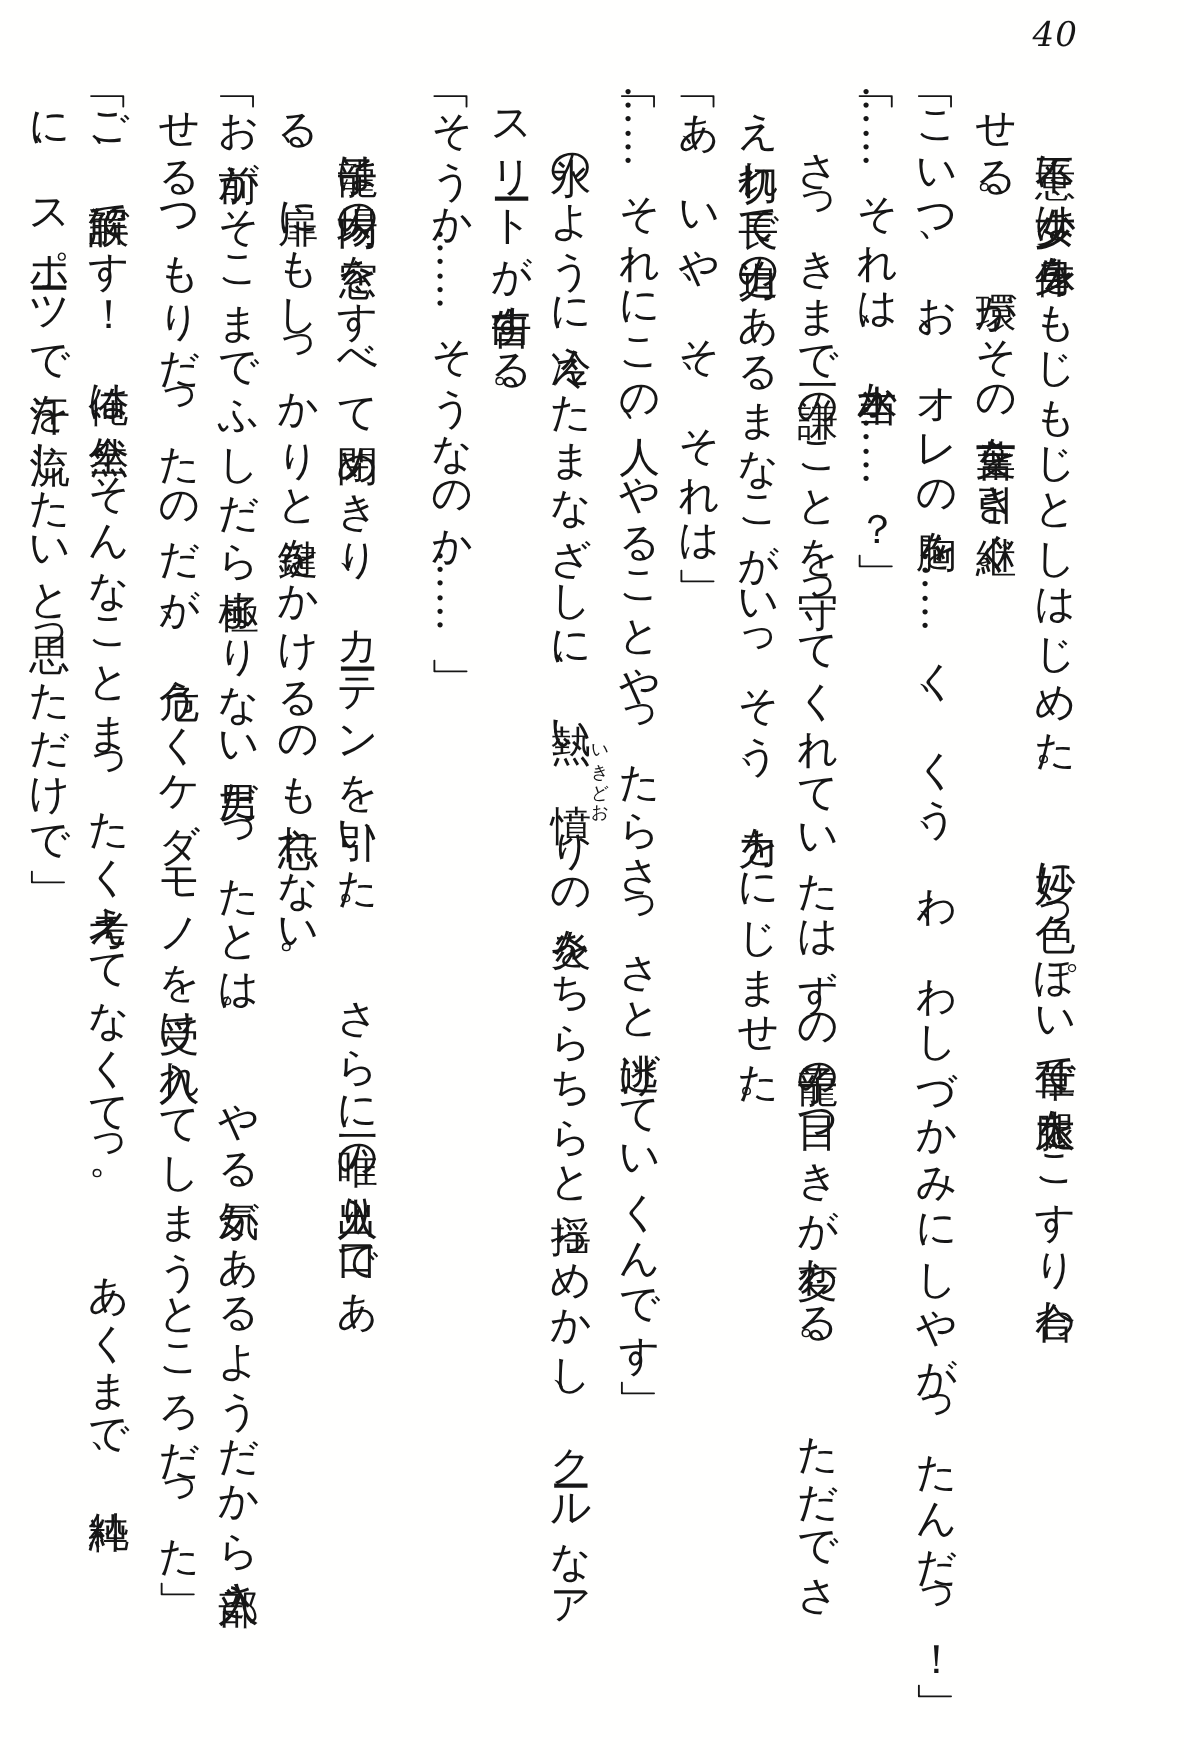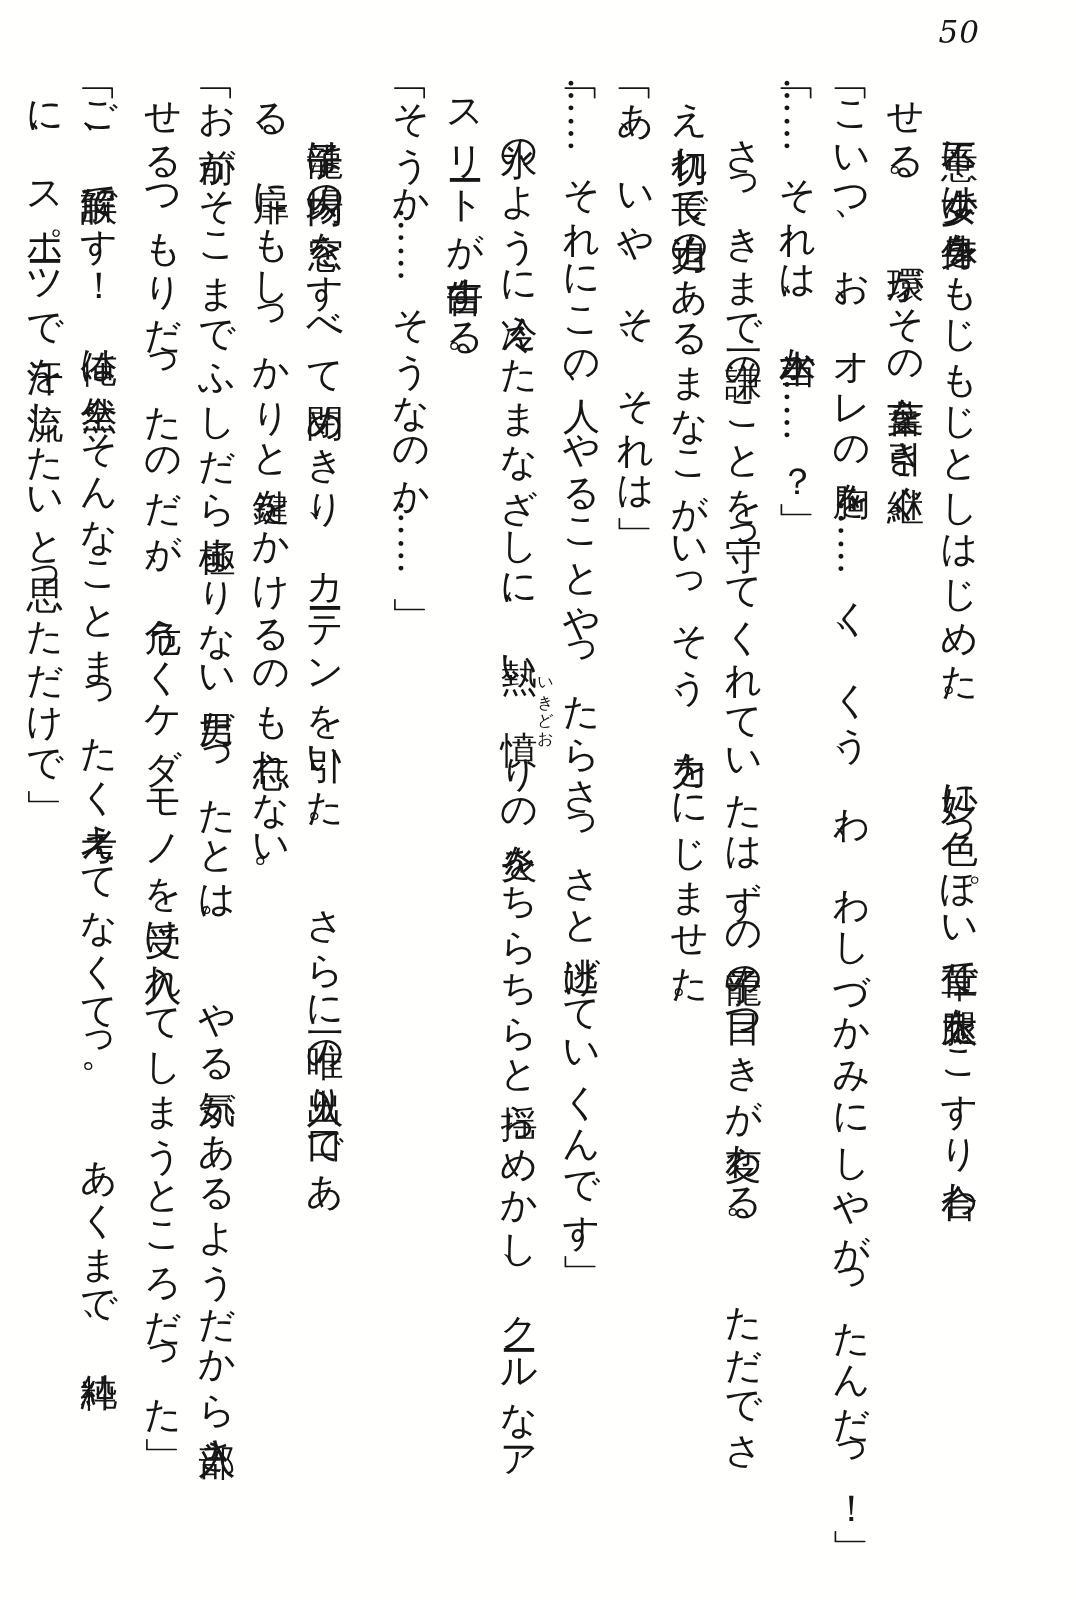--- a/index.html
+++ b/index.html
@@ -59,21 +59,21 @@
     font-size: 16px;
     letter-spacing: 0;
     line-height: 1;
   }
 </style>
 </head>
 <body>
 
 <div class="page">
 
-  <div class="page-number">50</div>
+  <div class="page-number">40</div>
 
   <div class="text-block">
     <p class="col">　不意に少女は身体をもじもじとしはじめた。　妙に色っぽい仕草で太腿をこすり合わ</p>
     <p class="col">せる。　環がその言葉を引き継ぐ。</p>
     <p class="col">「こいつ、お、オレの胸を……く、くう、わ、わしづかみにしやがったんだっ！」</p>
     <p class="col">「……それは、本当か……？」</p>
     <p class="col">　さっきまで謙一のことを守ってくれていたはずの龍子の目つきが変わる。　ただでさ</p>
     <p class="col">え切れ長で迫力のあるまなこがいっそう、力をにじませた。</p>
     <p class="col">「あ、いや、そ、それは」</p>
     <p class="col">「……それにこの人、やることやったらさっさと逃げていくんです」</p>

